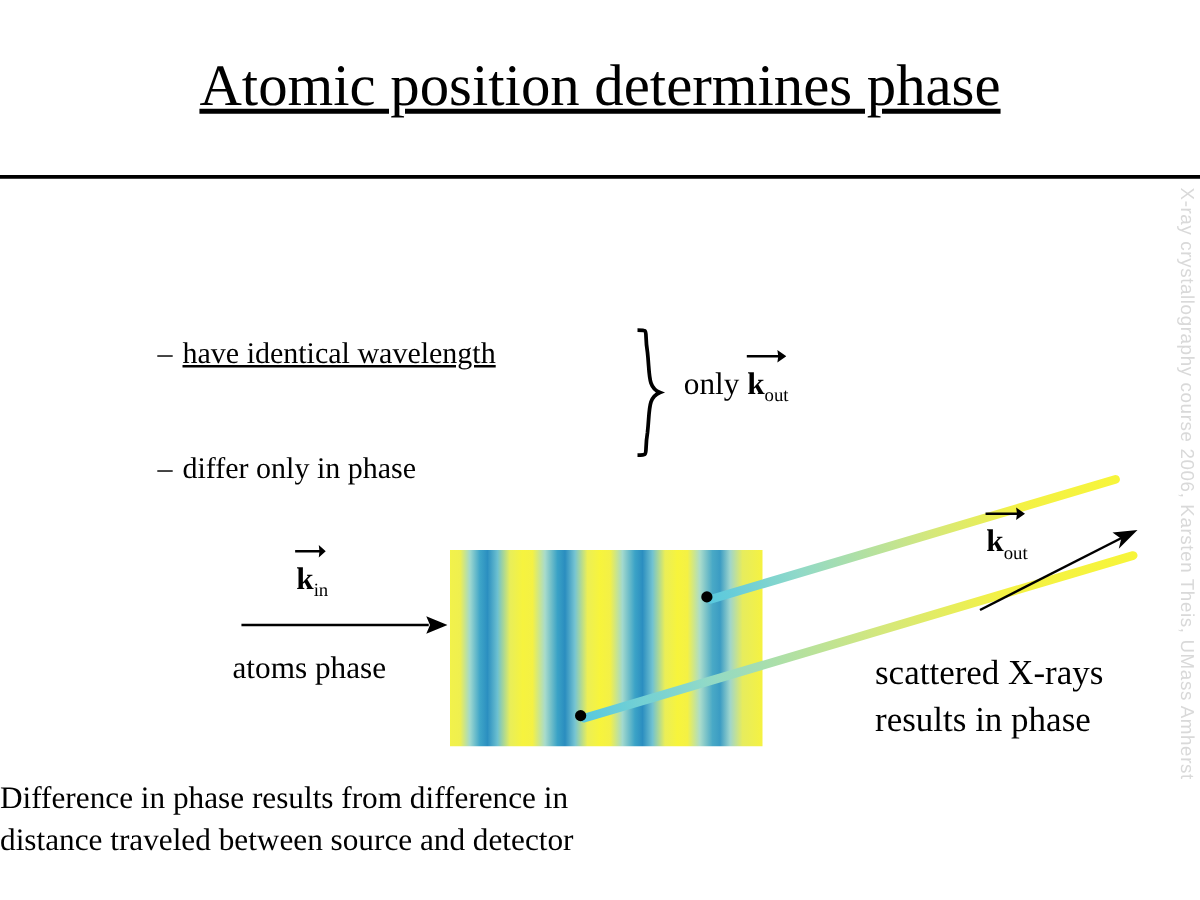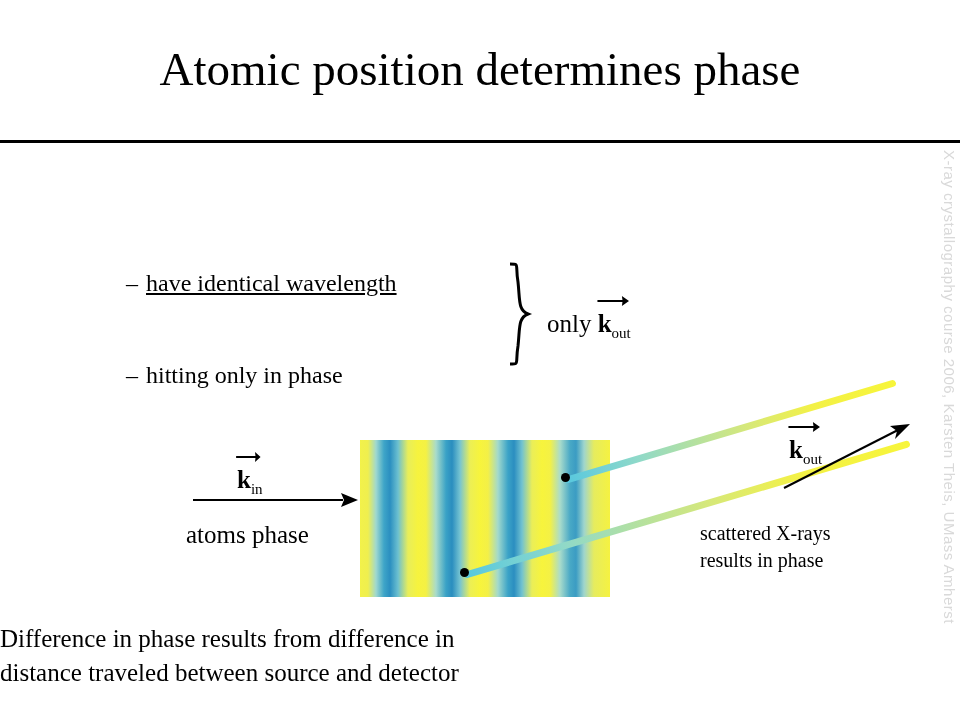--- a/index.html
+++ b/index.html
@@ -21,20 +21,21 @@
     position: absolute;
     left: 0;
     top: 44px;
     width: 960px;
     text-align: center;
     font-size: 47px;
     line-height: 1.1;
     font-family: "Liberation Serif", serif;
     color: #000000;
     white-space: nowrap;
+    text-decoration: underline;
   }
   #title-rule {
     position: absolute;
     left: 0;
     top: 140px;
     width: 960px;
     height: 3px;
     background: #000000;
   }
   
@@ -78,21 +79,20 @@
     top: 292px;
     font-size: 25px;
     white-space: nowrap;
   }
   .kvec {
     position: relative;
     display: inline-block;
     font-weight: bold;
     font-size: 25px;
     padding-top: 2px;
-    margin-top: 16px;
   }
   .kvec .arrow {
     position: absolute;
     left: -2px;
     top: -15px;
     width: 100%;
     height: 14px;
   }
   .kvec sub {
     font-weight: normal;
@@ -197,21 +197,21 @@
   }
   #kout-right-arrow {
     position: absolute;
     left: 782px;
     top: 420px;
   }
   #scattered-text {
     position: absolute;
     left: 700px;
     top: 520px;
-    font-size: 20px;
+    font-size: 28px;
     line-height: 1.35;
     white-space: nowrap;
   }
 
   
   #caption {
     position: absolute;
     left: 0;
     top: 622px;
     width: 960px;
@@ -241,21 +241,21 @@
 <div id="slide">
 
   <div id="title">Atomic position determines phase</div>
   <div id="title-rule"></div>
 
 
   <div class="sub-bullet" id="sub-1">
     <span class="dash">–</span><span>have identical wavelength</span>
   </div>
   <div class="sub-bullet" id="sub-3">
-    <span class="dash">–</span><span>hitting only in phase</span>
+    <span class="dash">–</span><span>differ only in phase</span>
   </div>
 
   <svg id="brace" width="30" height="105" viewBox="0 0 30 105">
     <path d="M4 2 C 14 2, 9 2, 12 20 C 14 38, 12 48, 22 52 C 12 56, 14 66, 12 84 C 9 102, 14 102, 4 102" fill="none" stroke="#000000" stroke-width="3"></path>
   </svg>
 
   <div id="same-kout">
     <span>only </span><span class="kvec"><svg class="arrow" viewBox="0 0 46 14" preserveAspectRatio="none">
           <line x1="2" y1="8" x2="42" y2="8" stroke="#000" stroke-width="2"></line>
           <polygon points="46,8 36,3 37,8 36,13" fill="#000"></polygon>

